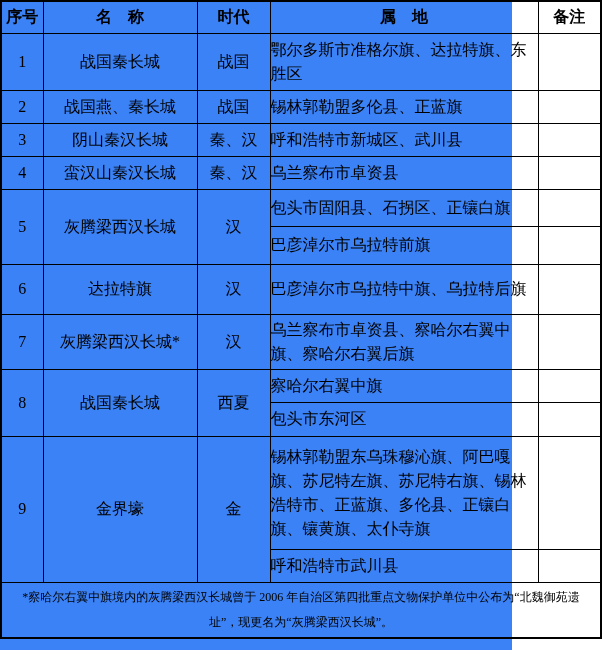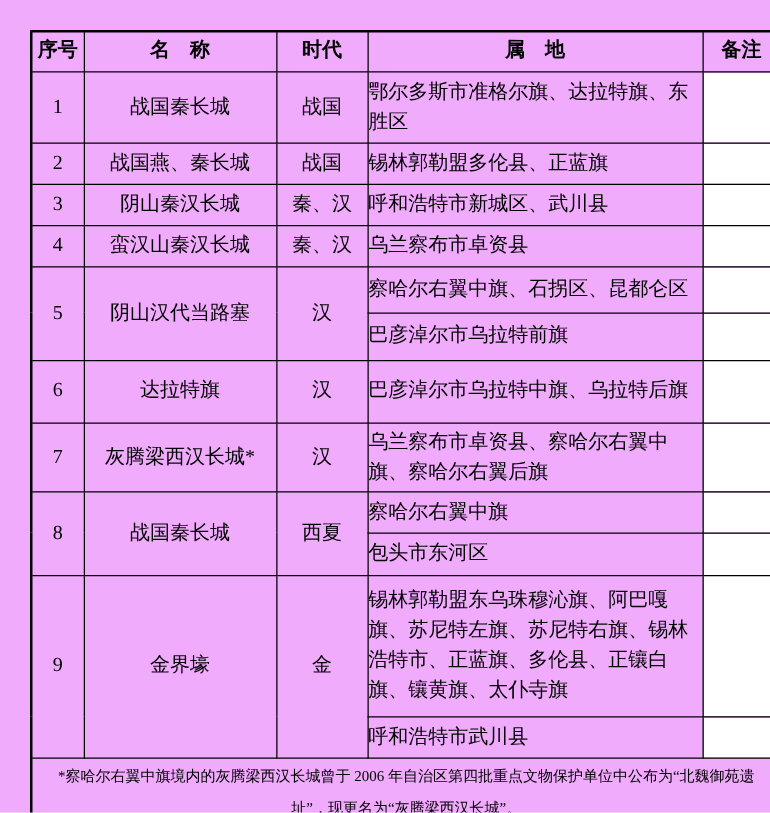--- a/index.html
+++ b/index.html
@@ -5,25 +5,25 @@
   html, body {
     margin: 0;
     padding: 0;
     background: #ffffff;
     width: 616px;
     height: 650px;
     font-family: "Liberation Serif", serif;
     color: #000000;
   }
   .page {
-    width: 616px;
+    width: 512px;
     height: 650px;
     box-sizing: border-box;
-    padding: 24px;
-    background: #f0abfc;
+    padding: 0;
+    background: #3b82f6;
   }
   table.doc-table {
     width: 600px;
     border-collapse: collapse;
     table-layout: fixed;
     border: 2px solid #000000;
   }
   table.doc-table th,
   table.doc-table td {
     border: 1px solid #000000;
@@ -94,23 +94,23 @@
       </tr>
       <tr style="height:33px">
         <td class="tc">4</td>
         <td class="tc">蛮汉山秦汉长城</td>
         <td class="tc">秦、汉</td>
         <td class="tl">乌兰察布市卓资县</td>
         <td class="note"></td>
       </tr>
       <tr style="height:37px">
         <td class="tc" rowspan="2">5</td>
-        <td class="tc" rowspan="2">阴山汉代当路塞</td>
+        <td class="tc" rowspan="2">灰腾梁西汉长城</td>
         <td class="tc" rowspan="2">汉</td>
-        <td class="tl">察哈尔右翼中旗、石拐区、昆都仑区</td>
+        <td class="tl">包头市固阳县、石拐区、正镶白旗</td>
         <td class="note"></td>
       </tr>
       <tr style="height:38px">
         <td class="tl">巴彦淖尔市乌拉特前旗</td>
         <td class="note"></td>
       </tr>
       <tr style="height:50px">
         <td class="tc">6</td>
         <td class="tc">达拉特旗</td>
         <td class="tc">汉</td>

